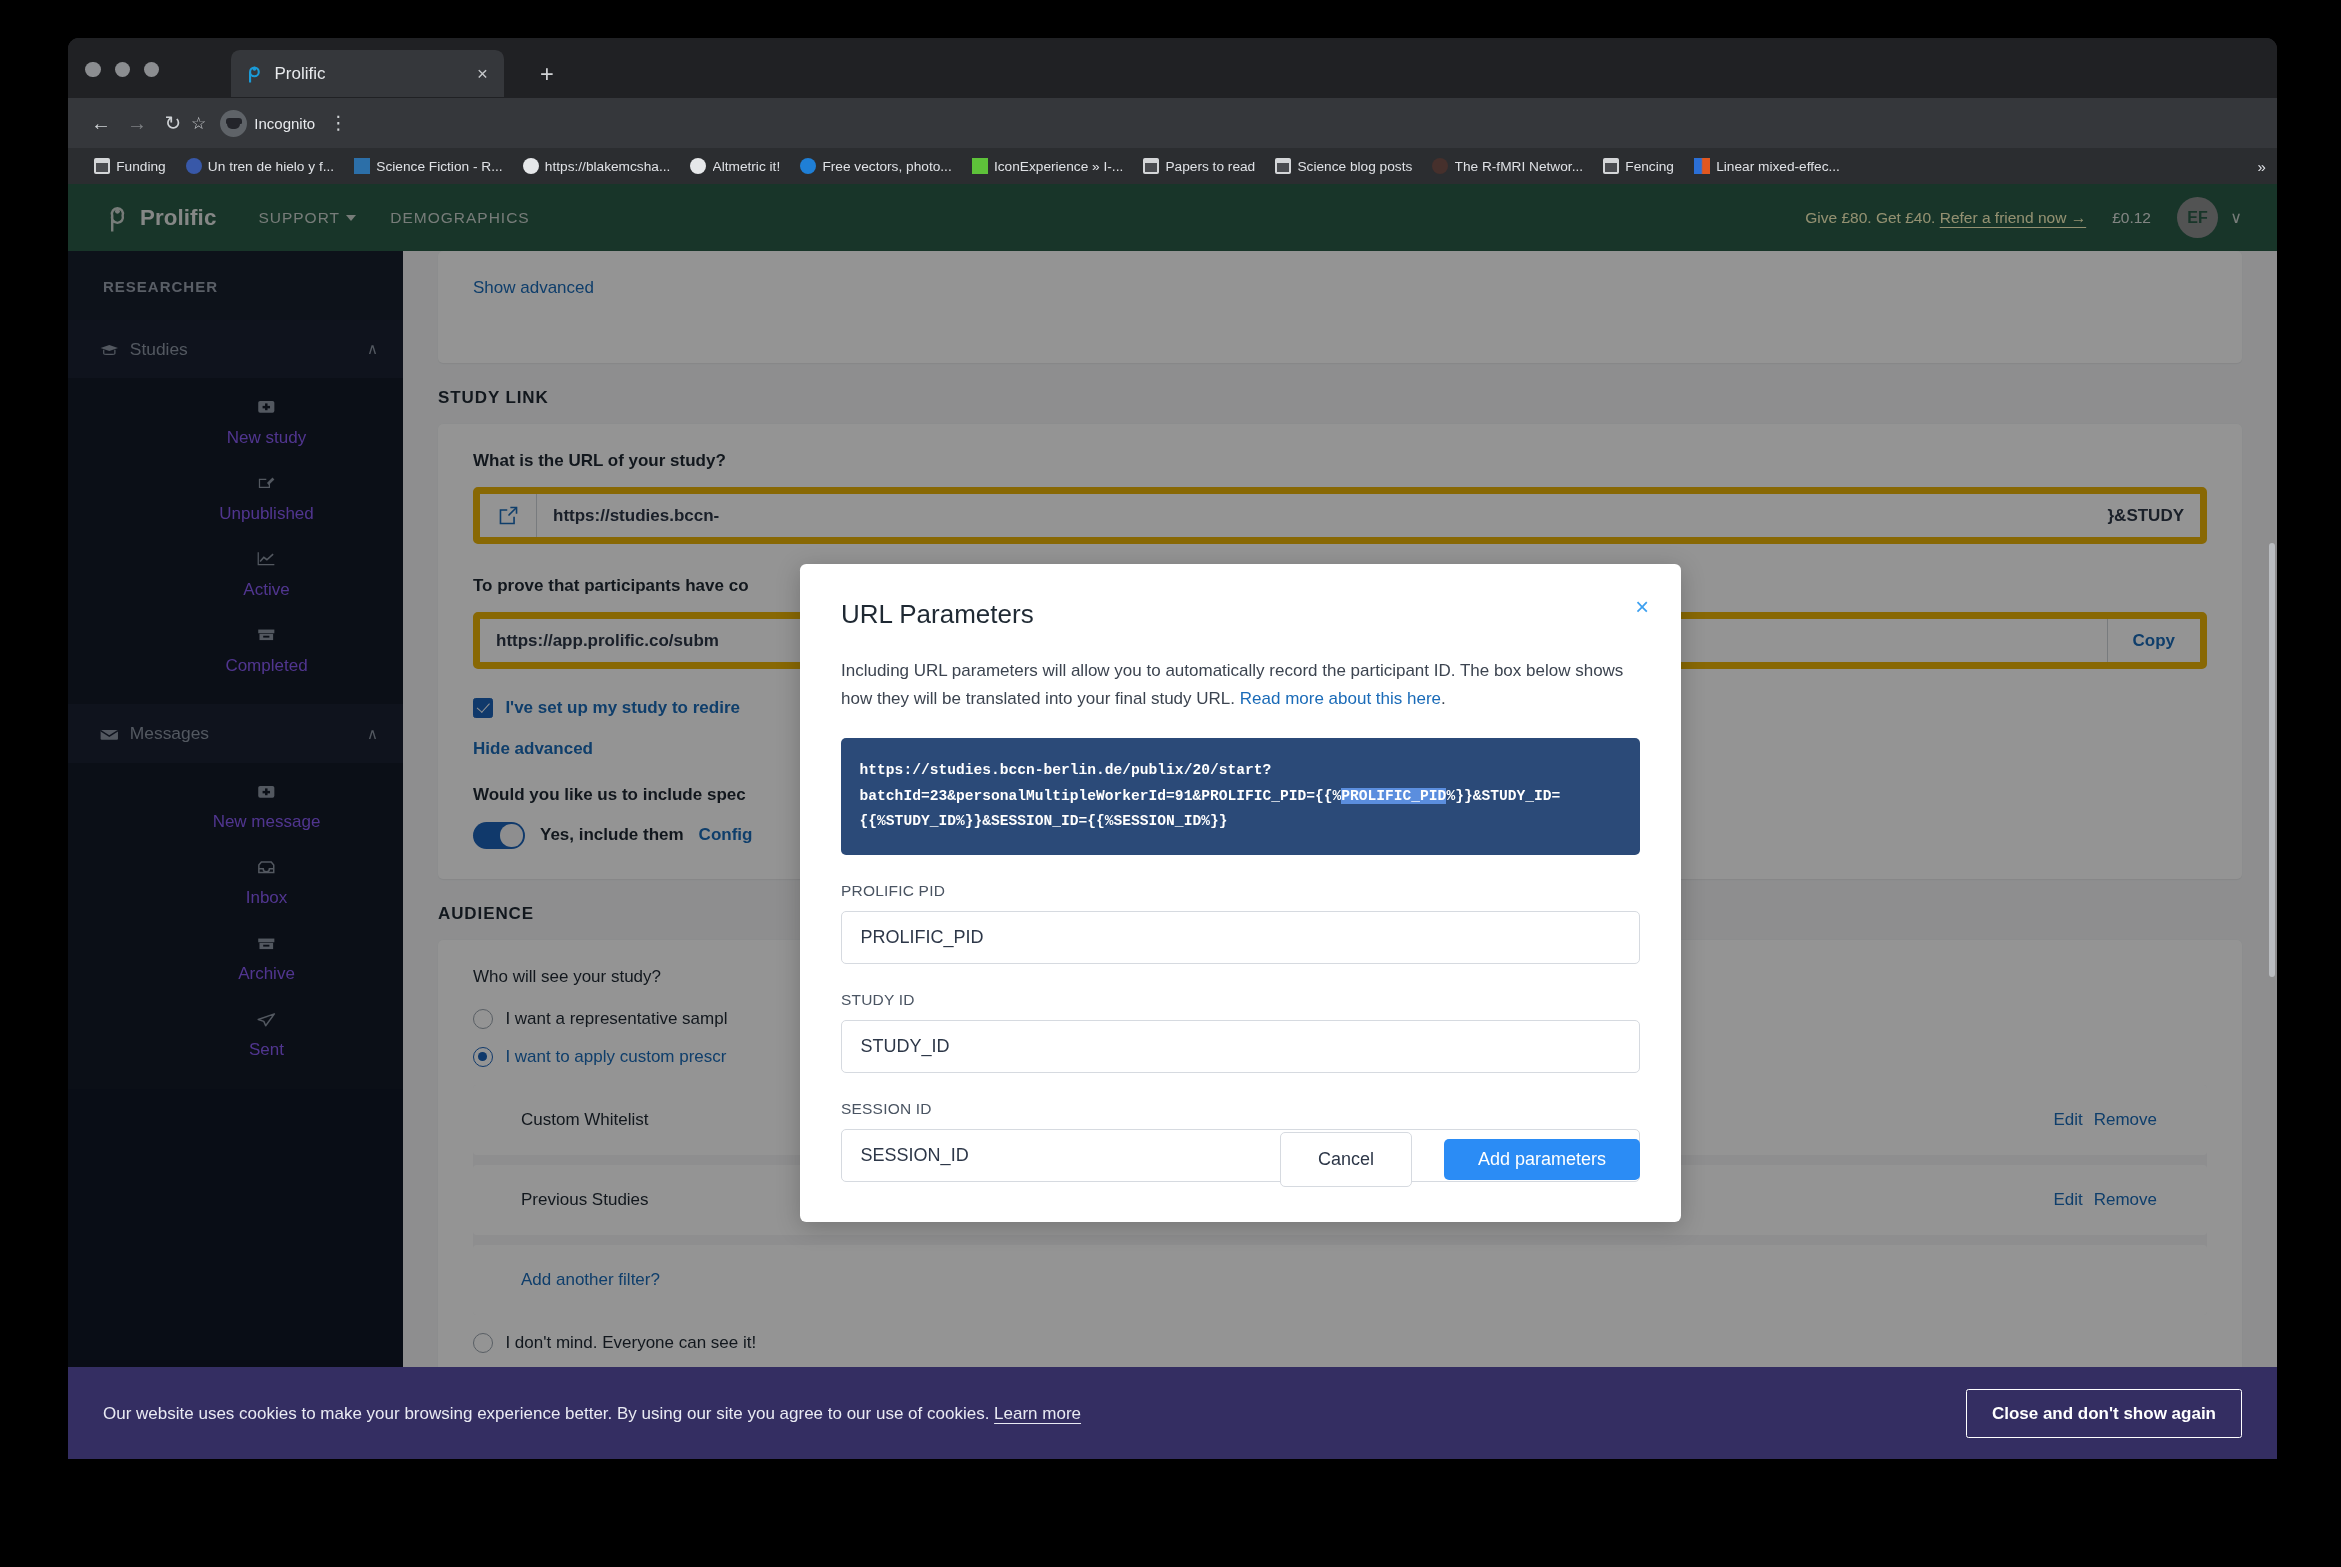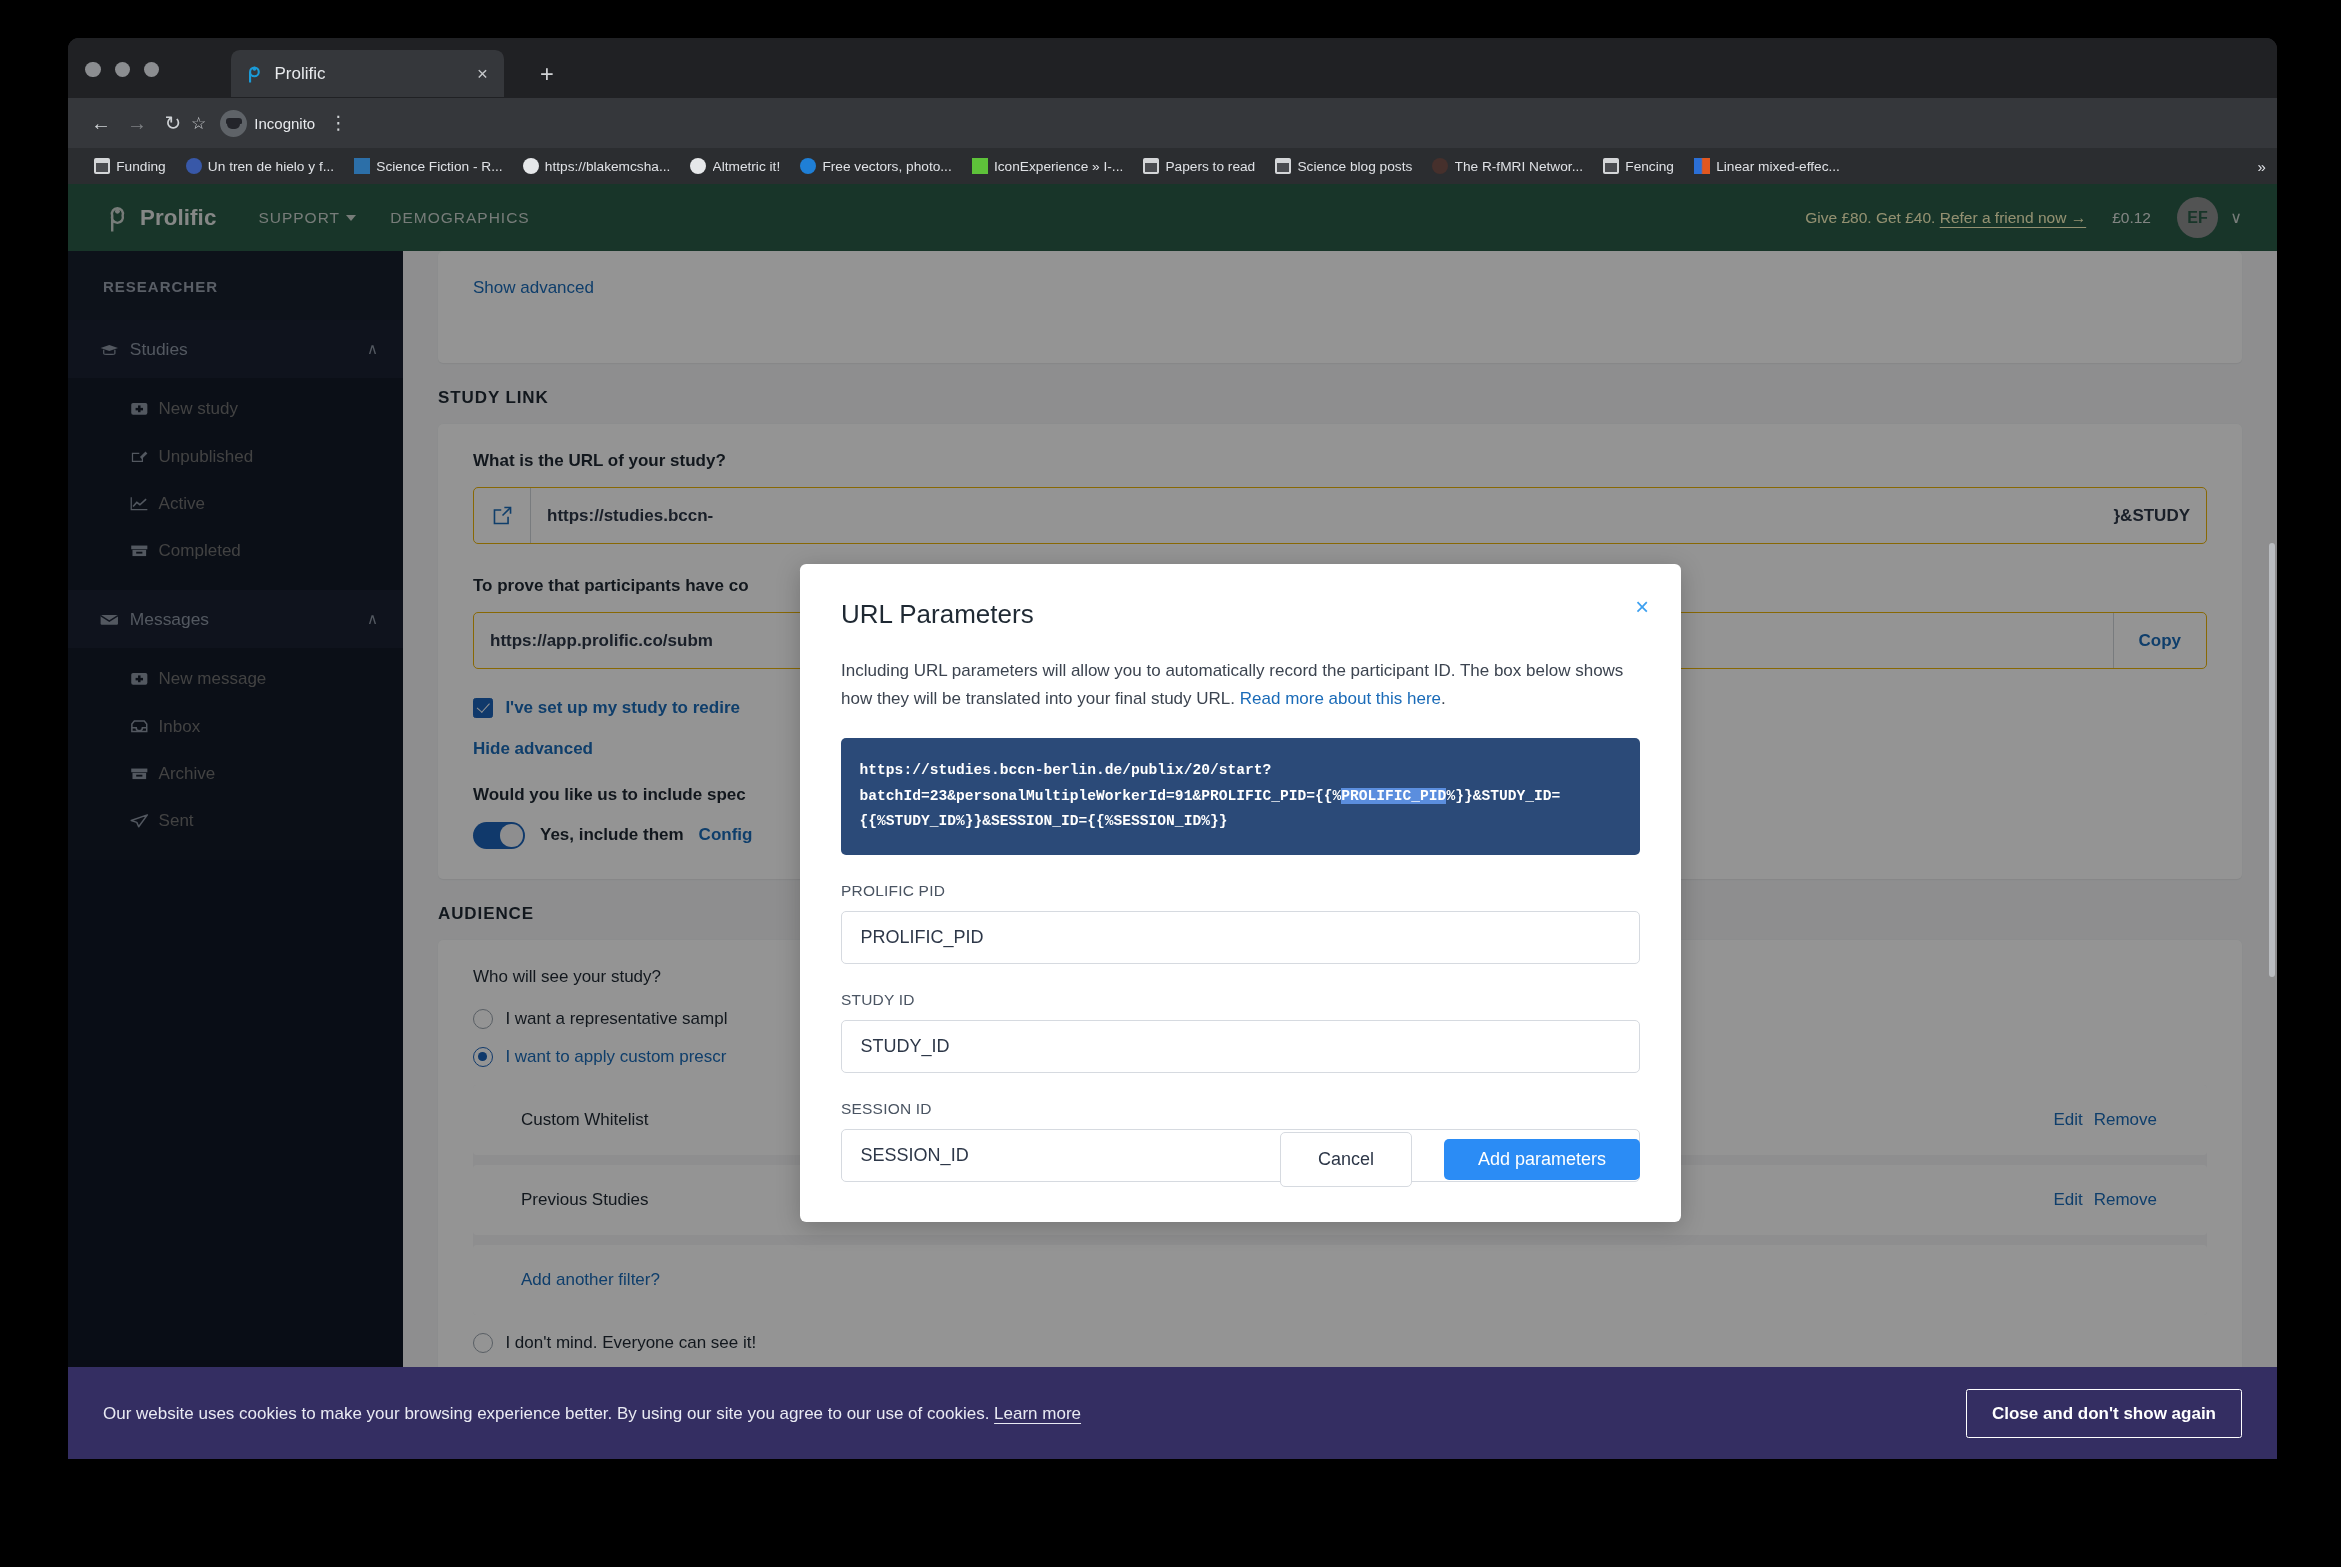--- a/index.html
+++ b/index.html
@@ -169,21 +169,21 @@
     padding: 27px 0 25px 35px; background:#181f2e;
   }
   .side-group {
     display:flex; align-items:center; padding: 18.6px 25px 18.6px 32px;
     background:#1a2233; color:#8f98a6; font-size:17.4px; gap:11.2px;
   }
   .side-group .chev { margin-left:auto; font-size:15px; }
   .side-sub { background:#131a28; padding: 7.4px 0 15px 0; }
   .side-item {
     display:flex; align-items:center; gap:10px;
-    padding: 13.7px 0 13.7px 62px; color:#737373; font-size:17px;
+    padding: 13.7px 0 13.7px 62px; color:#8b5cf6; font-size:17px;flex-direction:column;
   }
   .si-ico { width: 18.6px; height: 16px; position: relative; flex:0 0 18.6px;}
 
   
   .content-wrap {
     flex: 1; position: relative; background: #84cc16; overflow: hidden;
   }
   .content {
     position:absolute; inset:0;
     background:#f4f5f7;
@@ -193,21 +193,21 @@
     background:#ffffff; margin: 0 35px; border-radius: 5px;
     box-shadow: 0 0.6px 1.2px rgba(0,0,0,.06);
   }
   .section-title {
     color:#1f2933; font-size:17px; font-weight:700; letter-spacing:0.9px;
     padding: 25px 0 16px 35px;
   }
   .link { color:#1a6bb8; }
   .lbl { color:#1f2933; font-size:17px; }
   .field {
-    height: 57px; border:1px solid #eab308; border-radius:5px;
+    height: 57px; border:7px solid #eab308; border-radius:5px;
     display:flex; align-items:center; background:#fff;
   }
   .field .val { color:#2d3748; font-size:17px; padding:0 16px; white-space:nowrap; overflow:hidden;}
   .field .lead {
     width: 57px; height: 100%; border-right:1px solid #cfd4da;
     display:flex;align-items:center;justify-content:center; color:#1a6bb8; font-size:16px;
   }
   .field .trail {
     margin-left:auto; height:100%; border-left:1px solid #cfd4da;
     display:flex;align-items:center;padding:0 25px;color:#1a6bb8;font-size:17px;

